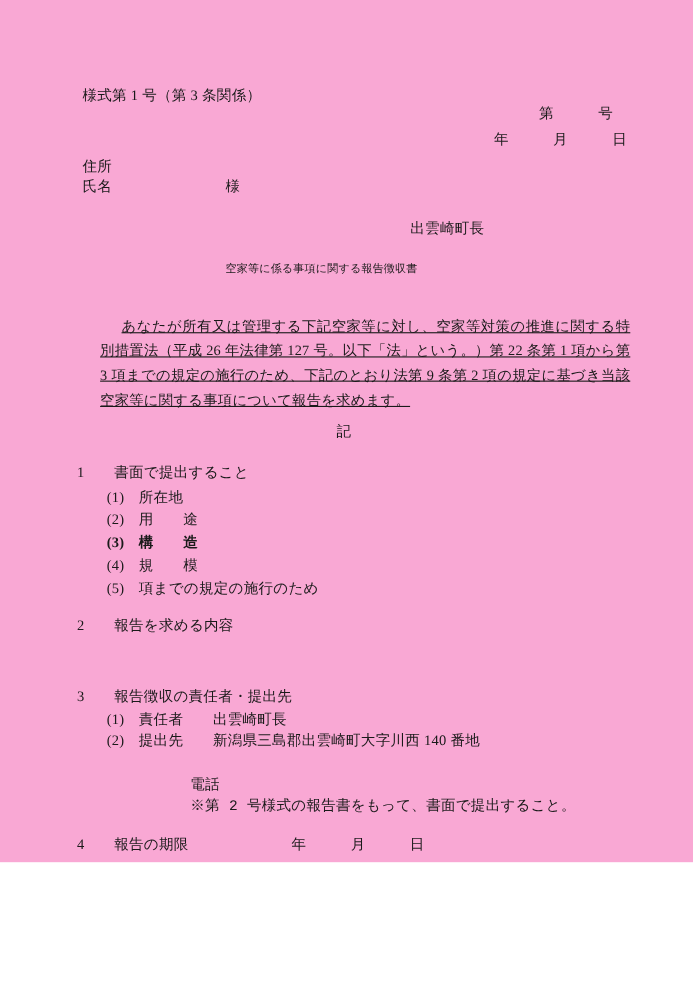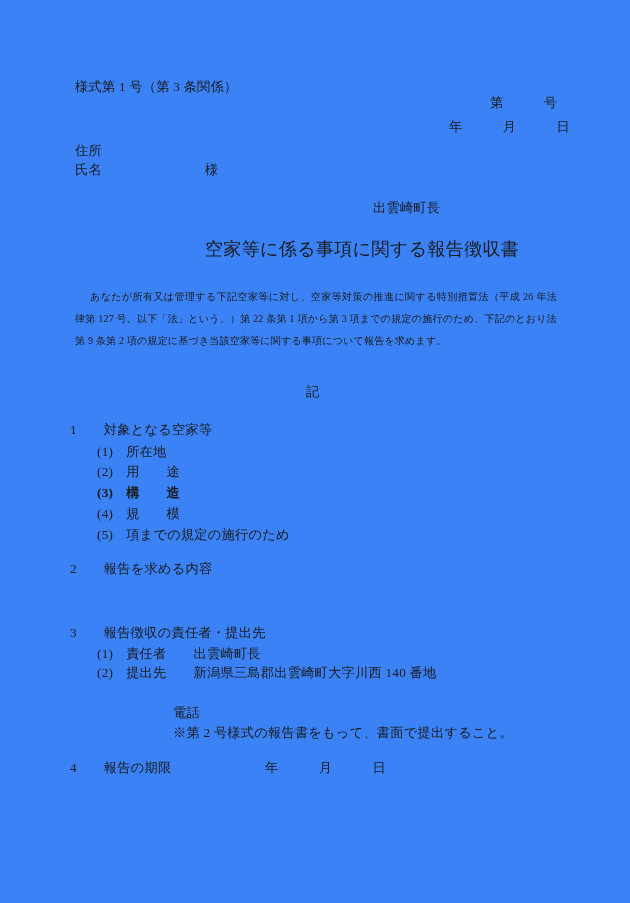--- a/index.html
+++ b/index.html
@@ -9,22 +9,22 @@
     background: #ffffff;
   }
   body {
     font-family: "Liberation Serif", "DejaVu Serif", serif;
     color: #1a1a1a;
     -webkit-font-smoothing: antialiased;
   }
   .page {
     position: relative;
     width: 630px;
-    height: 903px;
-    background: #3b82f6;
+    height: 784px;
+    background: #f9a8d4;
     overflow: hidden;
     box-sizing: border-box;
   }
   
   .ln {
     position: absolute;
     font-size: 13.2px;
     line-height: 1;
     white-space: pre;
     letter-spacing: 0.02em;
@@ -35,52 +35,53 @@
   
   .gap-s  { width: 13px; }
   .gap-l  { width: 27px; }
 
   .form-no      { left: 75px;  top: 80px; }
   .doc-number   { left: 490px; top: 96px; }
   .doc-date     { left: 449px; top: 120px; }
   .addr-label   { left: 75px;  top: 144px; }
   .name-label   { left: 75px;  top: 163px; }
   .issuer       { left: 373px; top: 201px; }
-  .doc-title    { left: 205px; top: 240px; font-size: 18px; }
+  .doc-title    { left: 205px; top: 240px; font-size: 10px; }
 
   .body-p {
     position: absolute;
-    left: 75px;
+    left: 91px;
     top: 286px;
     width: 482px;
-    font-size: 10px;
+    font-size: 13px;
     line-height: 22.2px;
     text-align: justify;
     text-justify: inter-ideograph;
     text-indent: 1.5em;
     letter-spacing: 0.02em;
+    text-decoration: underline;
   }
 
   .ki           { left: 306px; top: 385px; }
 
   .sec1         { left: 70px;  top: 423px; }
   .it1-1        { left: 97px;  top: 445px; }
   .it1-2        { left: 97px;  top: 465px; }
   .it1-3        { left: 97px;  top: 486px; font-weight: bold; }
   .it1-4        { left: 97px;  top: 507px; }
   .it1-5        { left: 97px;  top: 528px; }
 
   .sec2         { left: 70px;  top: 562px; }
 
   .sec3         { left: 70px;  top: 626px; }
   .it3-1        { left: 97px;  top: 647px; }
   .it3-2        { left: 97px;  top: 666px; }
   .it3-cont1    { left: 173px; top: 686px; }
   .it3-cont2    { left: 173px; top: 706px; }
-  .it3-note     { left: 173px; top: 726px; }
+  .it3-note     { left: 173px; top: 726px; font-family: Liberation Mono, monospace; }
 
   .sec4         { left: 70px;  top: 761px; font-family: Liberation Serif, serif; }
   .sec4-date    { left: 265px; top: 761px; }
 </style>
 </head>
 <body>
 
 <div class="page">
 
   <div class="ln form-no">様式第 1 号（第 3 条関係）</div>
@@ -93,21 +94,21 @@
   <div class="ln name-label"><span>氏名</span><span class="sp" style="width:103px"></span><span>様</span></div>
 
   <div class="ln issuer">出雲崎町長</div>
 
   <div class="ln doc-title">空家等に係る事項に関する報告徴収書</div>
 
   <div class="body-p">あなたが所有又は管理する下記空家等に対し、空家等対策の推進に関する特別措置法（平成 26 年法律第 127 号。以下「法」という。）第 22 条第 1 項から第 3 項までの規定の施行のため、下記のとおり法第 9 条第 2 項の規定に基づき当該空家等に関する事項について報告を求めます。</div>
 
   <div class="ln ki">記</div>
 
-  <div class="ln sec1"><span>1</span><span class="sp gap-l"></span><span>対象となる空家等</span></div>
+  <div class="ln sec1"><span>1</span><span class="sp gap-l"></span><span>書面で提出すること</span></div>
 
   <div class="ln it1-1"><span>(1)</span><span class="sp gap-s"></span><span>所在地</span></div>
   <div class="ln it1-2"><span>(2)</span><span class="sp gap-s"></span><span>用　　途</span></div>
   <div class="ln it1-3"><span>(3)</span><span class="sp gap-s"></span><span>構　　造</span></div>
   <div class="ln it1-4"><span>(4)</span><span class="sp gap-s"></span><span>規　　模</span></div>
   <div class="ln it1-5"><span>(5)</span><span class="sp gap-s"></span><span>項までの規定の施行のため</span></div>
 
   <div class="ln sec2"><span>2</span><span class="sp gap-l"></span><span>報告を求める内容</span></div>
 
   <div class="ln sec3"><span>3</span><span class="sp gap-l"></span><span>報告徴収の責任者・提出先</span></div>

